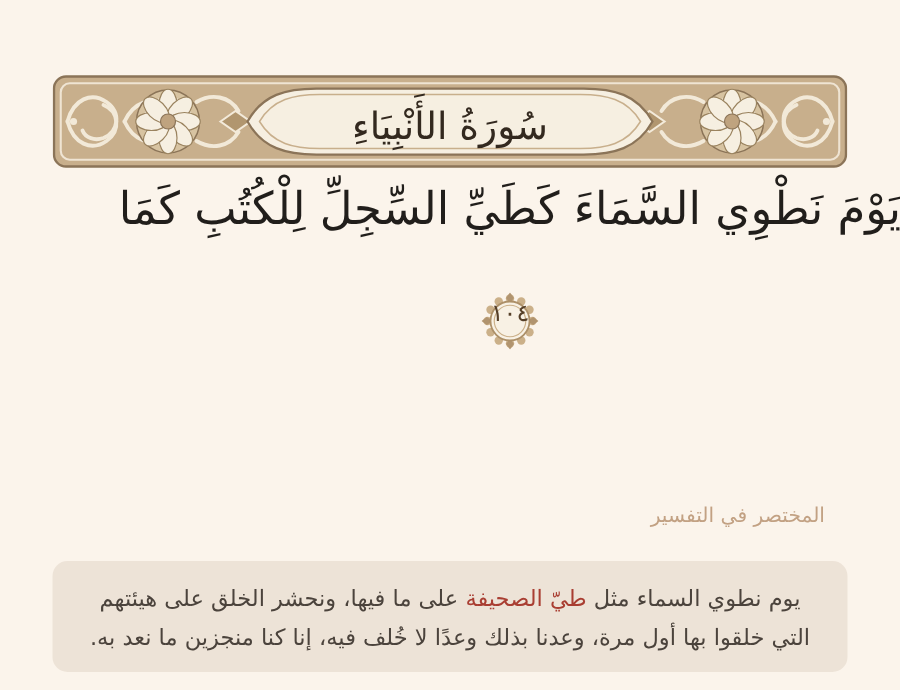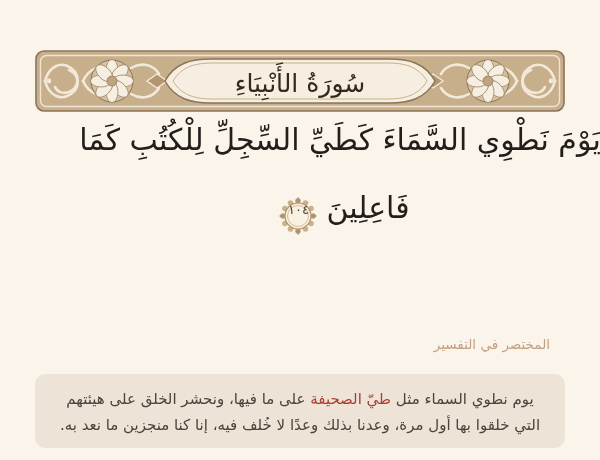--- a/index.html
+++ b/index.html
@@ -36,21 +36,21 @@
   .verse-line{white-space:nowrap;}
   .ayah-medallion{
     display:inline-block;position:relative;
     width:38px;height:38px;
     vertical-align:middle;
     margin:0 9px;
   }
   .ayah-num{
     position:absolute;inset:0;
     display:flex;align-items:center;justify-content:center;
-    font-size:13px;line-height:1;color:#553F28;
+    font-size:16px;line-height:1;color:#553F28;
   }
   
   .tafsir-label{
     position:absolute;top:336px;right:50px;
     font-size:13.5px;color:#C2A183;
   }
   .tafsir-box{
     position:absolute;top:374px;left:35px;
     width:530px;height:74px;
     background:#EDE3D7;
@@ -108,21 +108,21 @@
       <circle r="5" fill="#BFA37F" stroke="#8B7458" stroke-width="0.8"></circle>
     </g>
     <use href="#rosette" transform="translate(376,0)"></use>
   </svg>
   <div class="surah-title">سُورَةُ الأَنْبِيَاءِ</div>
 </div>
 
 <div class="verse">
   <div class="verse-line">يَوْمَ نَطْوِي السَّمَاءَ كَطَيِّ السِّجِلِّ لِلْكُتُبِ كَمَا</div>
   <div class="verse-line">
-    <span>فَاعِلِينَ</span><span class="ayah-medallion">
+    <span class="ayah-medallion">
       <svg width="38" height="38" viewBox="-19 -19 38 38" aria-hidden="true">
         <g fill="#CBB089">
           <circle cx="15" cy="0" r="2.8"></circle>
             <circle cx="13" cy="7.5" r="2.8"></circle>
           <circle cx="7.5" cy="13" r="2.8"></circle>
             <circle cx="0" cy="15" r="2.8"></circle>
           <circle cx="-7.5" cy="13" r="2.8"></circle>
             <circle cx="-13" cy="7.5" r="2.8"></circle>
           <circle cx="-15" cy="0" r="2.8"></circle>
             <circle cx="-13" cy="-7.5" r="2.8"></circle>

